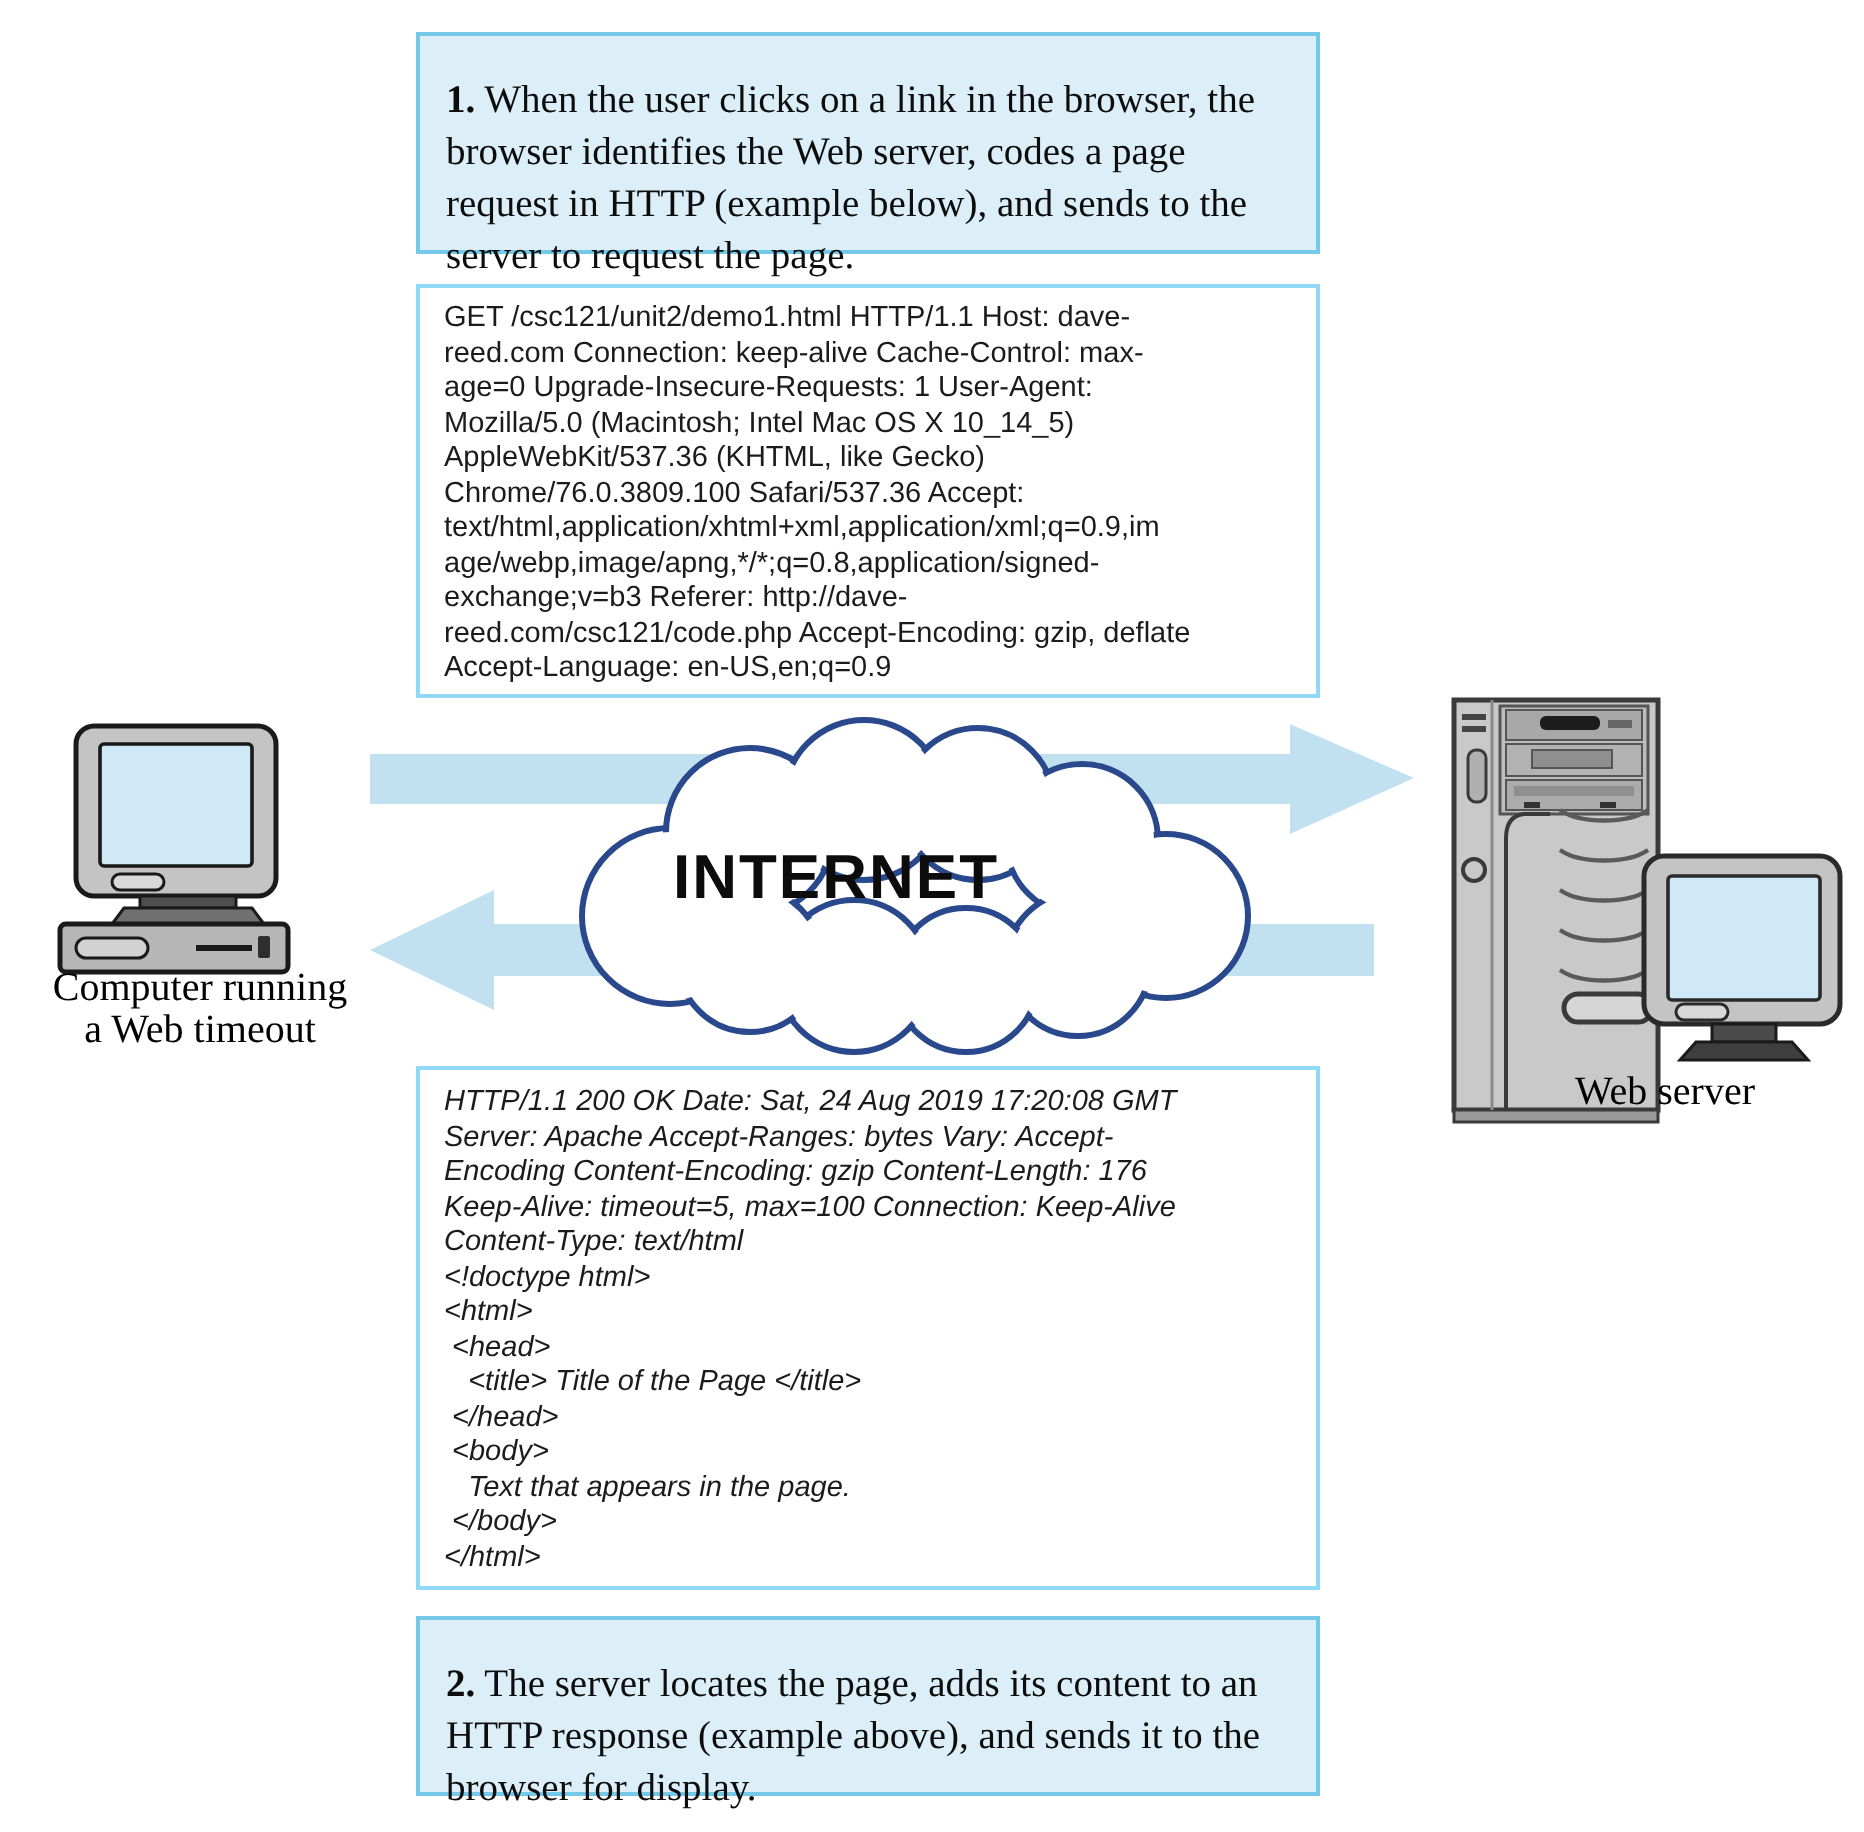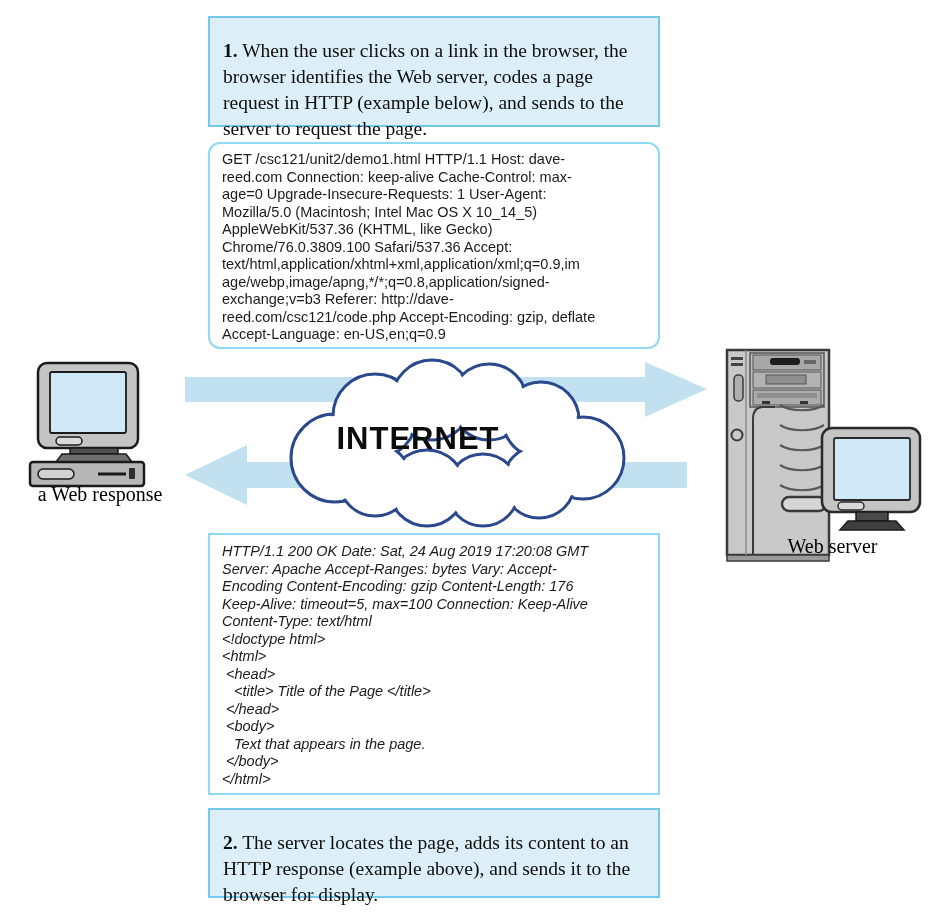--- a/index.html
+++ b/index.html
@@ -6,21 +6,21 @@
   #canvas{position:relative;width:932px;height:916px;background:#ffffff;overflow:hidden;
           font-family:"Liberation Serif",serif;}
   .notebox{position:absolute;left:208px;width:452px;box-sizing:border-box;
            background:#dceef7;border:2px solid #74c8e8;
            padding:20px 13px;font-size:19.5px;line-height:26px;color:#0d0d0d;}
   .notebox b{font-weight:bold;}
   .codebox{position:absolute;left:208px;width:452px;box-sizing:border-box;
            background:#ffffff;border:2px solid #8fd8f6;
            font-family:"Liberation Sans",sans-serif;font-size:14.5px;line-height:17.5px;
            color:#1b1b1b;white-space:pre;overflow:hidden;}
-  #request-box{top:142px;height:207px;padding:7px 12px;border-radius:12px;}
+  #request-box{top:142px;height:207px;padding:7px 12px;}
   #response-box{top:533px;height:262px;padding:8px 12px;font-style:italic;}
   #step1-box{top:16px;height:111px;}
   #step2-box{top:808px;height:90px;}
   #diagram-svg{position:absolute;left:0;top:345px;width:932px;height:230px;}
   .illus-label{position:absolute;text-align:center;font-size:20px;line-height:21px;color:#000;}
   #client-label{left:5px;top:484px;width:190px;}
   #server-label{left:765px;top:536px;width:135px;}
 </style>
 </head>
 <body>
@@ -124,21 +124,22 @@
     <g>
       <rect x="822" y="83" width="98" height="84" rx="10" fill="#c4c4c4" stroke="#2a2a2a" stroke-width="2.5"></rect>
       <rect x="834" y="93" width="76" height="62" rx="2" fill="#cfe9f7" stroke="#2a2a2a" stroke-width="1.8"></rect>
       <rect x="838" y="157" width="26" height="8" rx="4" fill="#d9d9d9" stroke="#2a2a2a" stroke-width="1.5"></rect>
       <rect x="856" y="167" width="32" height="9" fill="#4a4a4a" stroke="#1a1a1a" stroke-width="1.5"></rect>
       <polygon points="848,176 896,176 904,185 840,185" fill="#3f3f3f" stroke="#1a1a1a" stroke-width="1.5"></polygon>
     </g>
   </svg>
 
   <div class="illus-label" id="client-label">
-    <div>a Web response</div>
+    <div>Computer running</div>
+    <div>a Web timeout</div>
   </div>
   <div class="illus-label" id="server-label">Web server</div>
 
   <div class="codebox" id="response-box">HTTP/1.1 200 OK Date: Sat, 24 Aug 2019 17:20:08 GMT
 Server: Apache Accept-Ranges: bytes Vary: Accept-
 Encoding Content-Encoding: gzip Content-Length: 176
 Keep-Alive: timeout=5, max=100 Connection: Keep-Alive
 Content-Type: text/html
 &lt;!doctype html&gt;
 &lt;html&gt;

